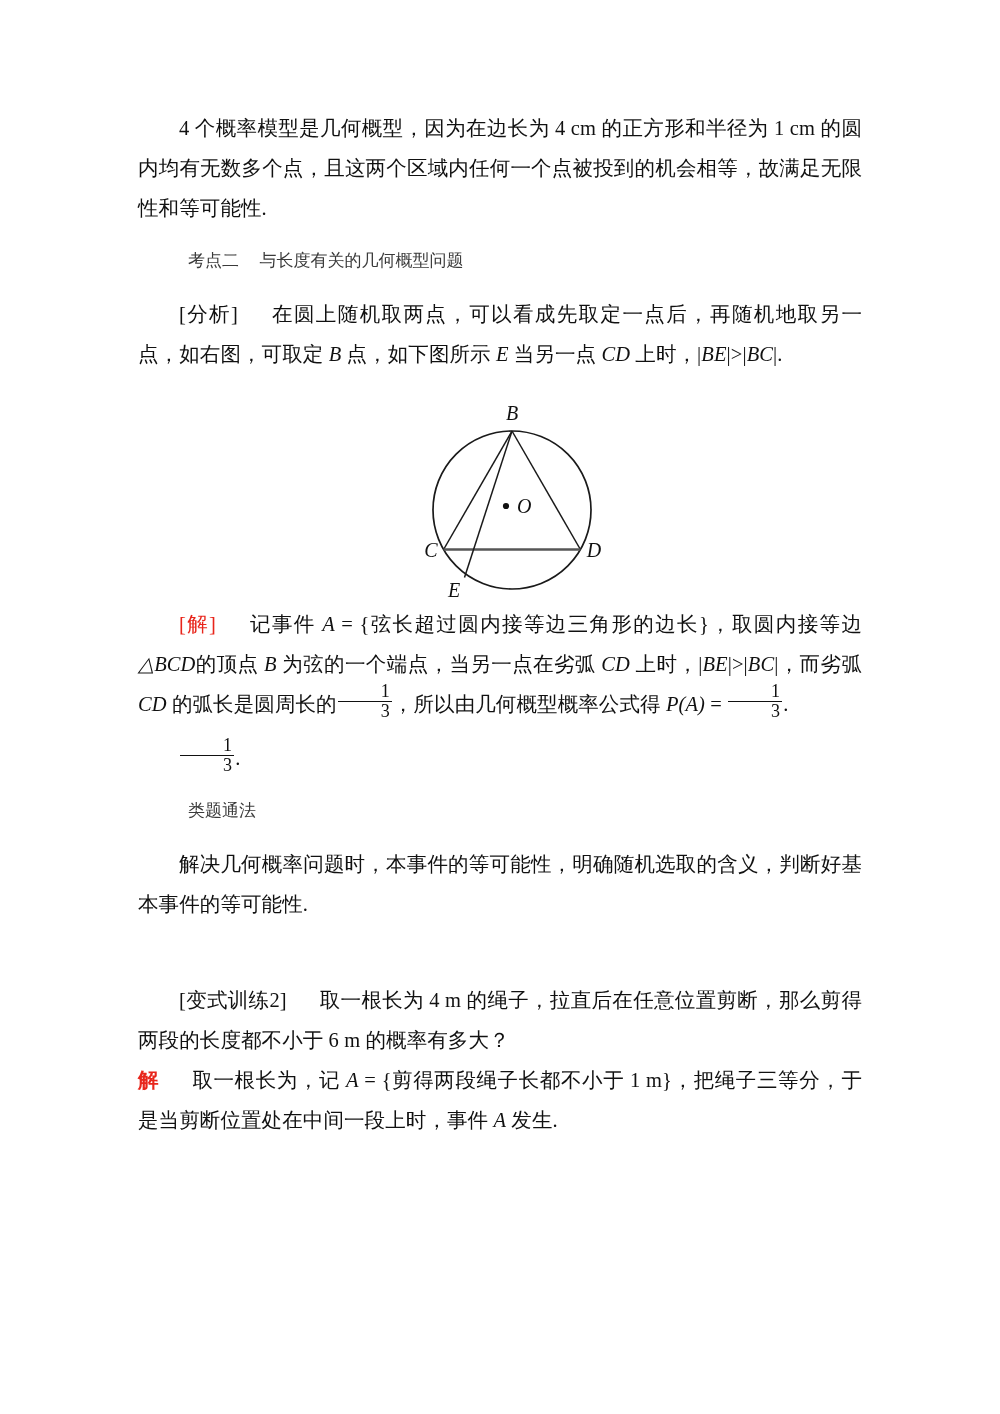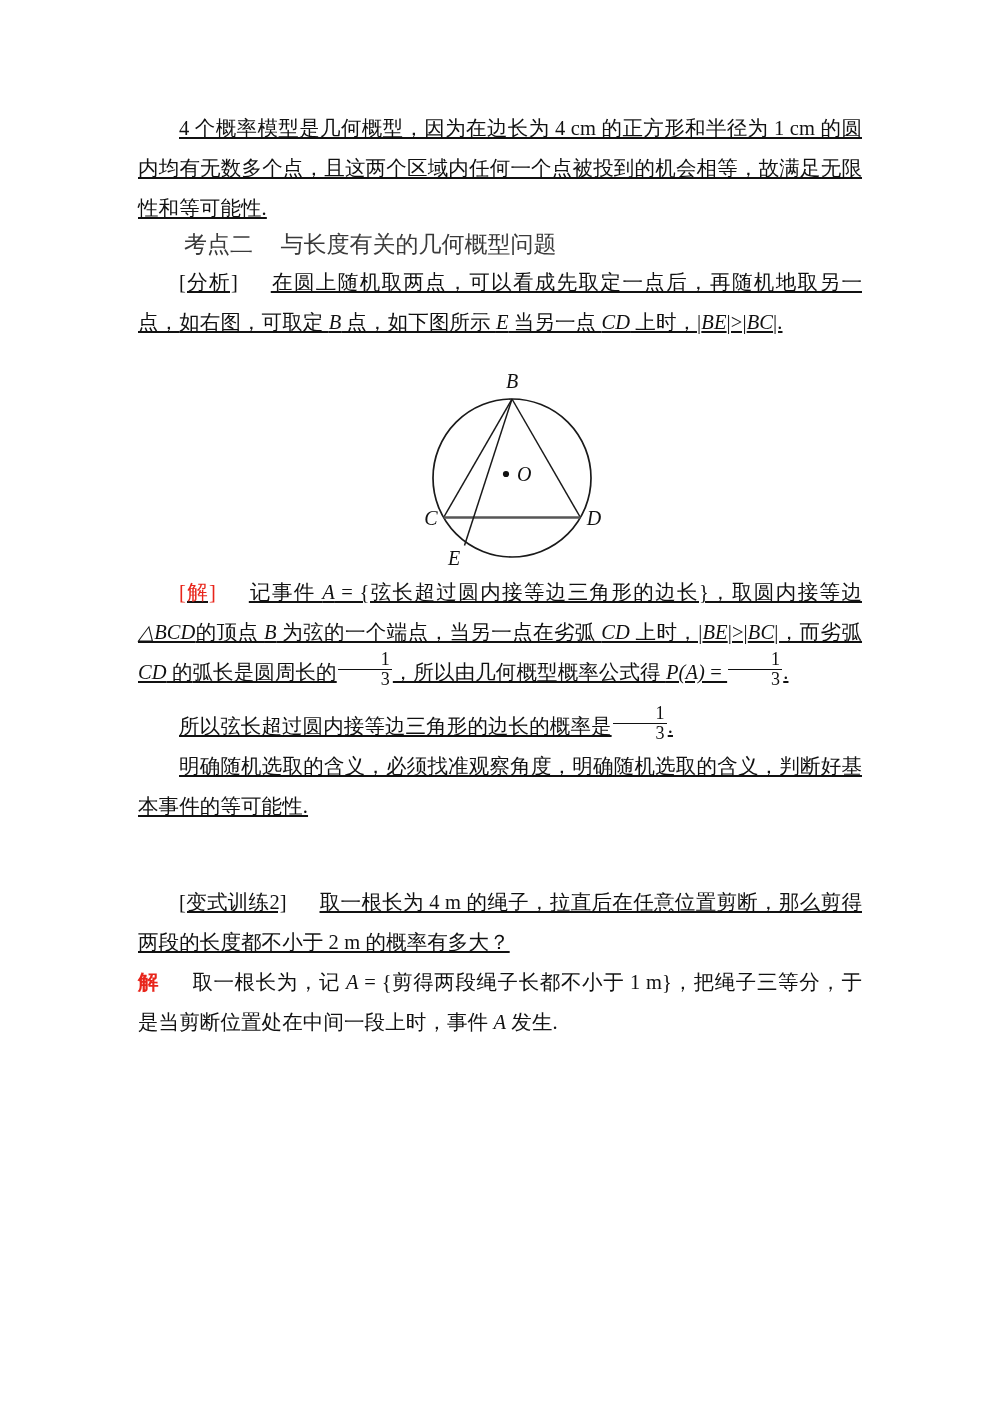--- a/index.html
+++ b/index.html
@@ -31,28 +31,28 @@
 
   
   .para {
     font-size: 20.5px;
     line-height: 40px;
     text-align: justify;
     text-justify: inter-ideograph;
     letter-spacing: 0.1px;
     margin: 0;
   }
-  .para.indent { text-indent: 2em; text-decoration: underline; }
+  .para.indent { text-indent: 2em; }
 
   .heading-sub {
-    font-size: 23px;
+    font-size: 17px;
     line-height: 34px;
     color: #3a3a3a;
     text-indent: 2em;
-    margin: 0;
+    margin: 16px;
   }
   .heading-sub .gap { display: inline-block; width: 1.2em; }
 
   .label-b { font-weight: bold; }
   .red { color: #e8251b; }
   .it { font-style: italic; font-family: "Liberation Serif", serif; }
   .num { font-style: normal; }
   .sp2 { display: inline-block; width: 1.6em; }
 
   
@@ -126,25 +126,26 @@
           <text x="199" y="175" font-family="Liberation Serif, serif" font-size="20" font-style="italic" fill="#111111" text-anchor="middle">D</text>
           <text x="59" y="215" font-family="Liberation Serif, serif" font-size="20" font-style="italic" fill="#111111" text-anchor="middle">E</text>
         </svg>
       </div>
     </div>
 
     <p class="para indent"><span class="red">[解]</span><span class="sp2"></span><span>记事件 </span><span class="it">A</span><span> = {弦长超过圆内接等边三角形的边长}，取圆内接等边</span><span class="it">△BCD</span><span>的顶点 </span><span class="it">B</span><span> 为弦的一个端点，当另一点在劣弧 </span><span class="it">CD</span><span> 上时，|</span><span class="it">BE</span><span>|&gt;|</span><span class="it">BC</span><span>|，而劣弧 </span><span class="it">CD</span><span> 的</span><span>弧长是圆周长的</span><span class="frac"><span class="n">1</span><span class="d">3</span></span><span>，所以由几何概型概率公式得 </span><span class="it">P(A)</span><span> = </span><span class="frac"><span class="n">1</span><span class="d">3</span></span><span>.</span></p>
 
     <div class="spacer-sm"></div>
 
-    <p class="para indent"><span>所以弦长超过圆内接等边三角形的边长的概率是</span><span class="frac"><span class="n">1</span><span class="d">3</span></span><span>.</span></p>
+    <p class="para indent"><span class="frac"><span class="n">1</span><span class="d">3</span></span><span>.</span></p>
 
+    <p class="heading-sub"><span>类题通法</span></p>
 
-    <p class="para indent"><span>明确随机选取的含义，必须找准观察角度，明确随机选取的含义，判断好基</span><span>本事件的等可能性.</span></p>
+    <p class="para indent"><span>解决几何概率问题时，本事件的等可能性，明确随机选取的含义，判断好基</span><span>本事件的等可能性.</span></p>
 
     <div class="spacer-lg"></div>
 
-    <p class="para indent"><span>[变式训练2]</span><span class="sp2"></span><span>取一根长为 4 m 的绳子，拉直后在任意位置剪断，那么剪得</span><span>两段的长度都不小于 2 m 的概率有多大？</span></p>
+    <p class="para indent"><span>[变式训练2]</span><span class="sp2"></span><span>取一根长为 4 m 的绳子，拉直后在任意位置剪断，那么剪得</span><span>两段的长度都不小于 6 m 的概率有多大？</span></p>
 
     <p class="para"><span class="red label-b">解</span><span class="sp2"></span><span>取一根长为，记 </span><span class="it">A</span><span> = {剪得两段绳子长都不小于 1 m}，把绳子三等分，于是</span><span>当剪断位置处在中间一段上时，事件 </span><span class="it">A</span><span> 发生.</span></p>
 
   </div>
 </div>
 
 </body></html>

